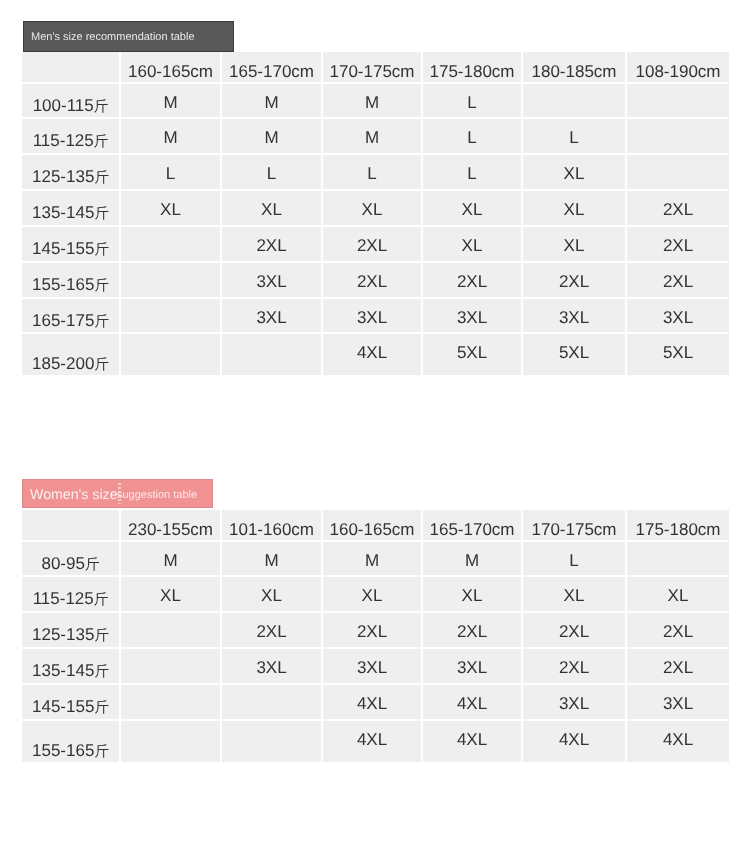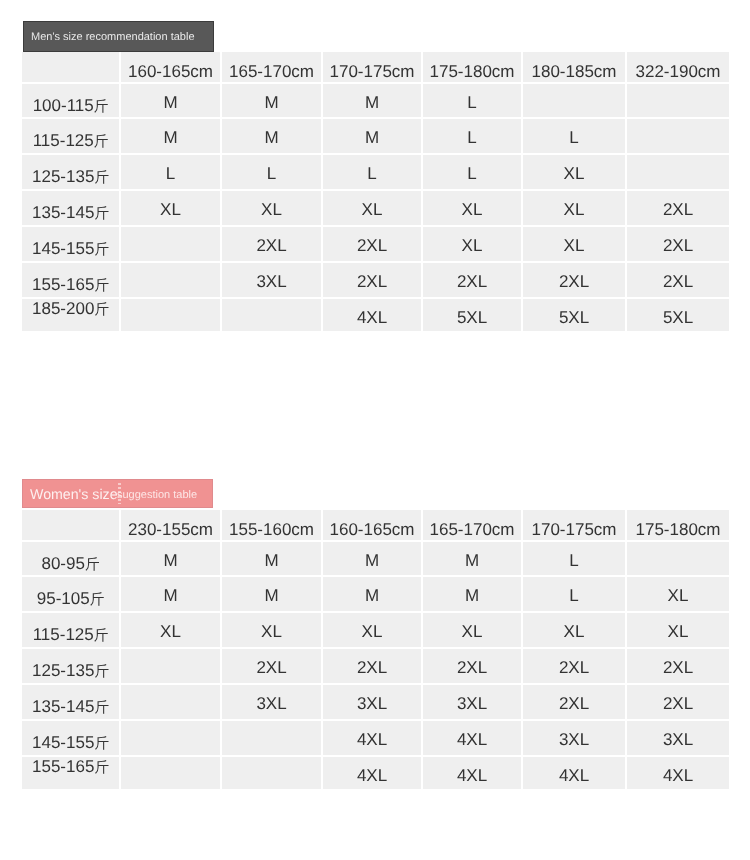--- a/index.html
+++ b/index.html
@@ -1,33 +1,33 @@
 <!DOCTYPE html>
 <html><head>
 <meta charset="utf-8">
 <style>
   html,body{margin:0;padding:0;background:#ffffff;}
   body{width:750px;height:860px;font-family:"Liberation Sans",sans-serif;-webkit-font-smoothing:antialiased;text-rendering:geometricPrecision;}
   .page{position:relative;width:750px;height:860px;overflow:hidden;background:#ffffff;}
   .tab{position:absolute;color:#ffffff;box-sizing:border-box;white-space:nowrap;}
-  .tab-men{left:23px;top:21px;width:191px;height:31px;background:#585858;border:1px solid #3b3b3b;}
+  .tab-men{left:23px;top:21px;width:211px;height:31px;background:#585858;border:1px solid #3b3b3b;}
   .tab-men .lbl{position:absolute;left:7px;top:9px;font-size:11px;color:#e9e9e9;}
   .tab-women{left:22px;top:479px;width:191px;height:29px;background:#f09292;border:1px solid #e08a8d;box-sizing:border-box;}
   .tab-women .wl{position:absolute;left:7px;top:7px;font-size:14.2px;color:#fdf0f0;}
   .tab-women .ws{position:absolute;left:94px;top:9px;font-size:11px;color:#fde6e6;}
   .sz-table{position:absolute;border-collapse:separate;border-spacing:0;table-layout:fixed;}
   .sz-table td{background:#efefef;text-align:center;vertical-align:top;color:#333333;font-size:17px;height:35.85px;padding:0;padding-top:9px;border-right:2px solid #fff;border-bottom:2px solid #fff;box-sizing:border-box;}
   .sz-table td:last-child{border-right:none;}
   .sz-table tr:first-child td{padding-top:9.5px;height:29px;margin-left:44px;}
   .sz-table tr:last-child td{border-bottom:none;height:32.5px;padding-top:9px;}
   #men-table{left:22px;top:52px;width:707px;}
   #women-table{left:22px;top:510px;width:707px;}
   .cjk{font-size:0.86em;}
   .sz-table td.rowhdr{padding-top:12px;}
-  .sz-table tr:last-child td.rowhdr{padding-top:0;margin-left:19px;}
+  .sz-table tr:last-child td.rowhdr{padding-top:20px;margin-left:19px;}
   .tab-women .caret{position:absolute;left:95px;top:3px;width:3px;height:21px;
     background:repeating-linear-gradient(to bottom,rgba(255,250,248,0.55) 0 2px,rgba(255,255,255,0.0) 2px 4px);}
   .tips{position:absolute;left:0;top:422px;width:720px;text-align:center;color:#a8a8a8;font-size:12.2px;}
 </style>
 </head>
 <body>
 
 <div class="page">
 
   <div class="tab tab-men">
@@ -45,21 +45,21 @@
         <col style="width: 102px;">
       </colgroup>
       <tbody>
         <tr>
           <td></td>
           <td>160-165cm</td>
           <td>165-170cm</td>
           <td>170-175cm</td>
           <td>175-180cm</td>
           <td>180-185cm</td>
-          <td>322-190cm</td>
+          <td>108-190cm</td>
         </tr>
         <tr>
           <td class="rowhdr">100-115<span class="cjk">斤</span></td>
           <td>M</td>
           <td>M</td>
           <td>M</td>
           <td>L</td>
           <td></td>
           <td></td>
         </tr>
@@ -100,20 +100,29 @@
           <td>2XL</td>
         </tr>
         <tr>
           <td class="rowhdr">155-165<span class="cjk">斤</span></td>
           <td></td>
           <td>3XL</td>
           <td>2XL</td>
           <td>2XL</td>
           <td>2XL</td>
           <td>2XL</td>
+        </tr>
+        <tr>
+          <td class="rowhdr">165-175<span class="cjk">斤</span></td>
+          <td></td>
+          <td>3XL</td>
+          <td>3XL</td>
+          <td>3XL</td>
+          <td>3XL</td>
+          <td>3XL</td>
         </tr>
         <tr>
           <td class="rowhdr">185-200<span class="cjk">斤</span></td>
           <td></td>
           <td></td>
           <td>4XL</td>
           <td>5XL</td>
           <td>5XL</td>
           <td>5XL</td>
         </tr>
@@ -134,45 +143,36 @@
         <col style="width: 101px;">
         <col style="width: 100px;">
         <col style="width: 100px;">
         <col style="width: 104px;">
         <col style="width: 102px;">
       </colgroup>
       <tbody>
         <tr>
           <td></td>
           <td>230-155cm</td>
-          <td>155-160cm</td>
+          <td>101-160cm</td>
           <td>160-165cm</td>
           <td>165-170cm</td>
           <td>170-175cm</td>
           <td>175-180cm</td>
         </tr>
         <tr>
           <td class="rowhdr">80-95<span class="cjk">斤</span></td>
           <td>M</td>
           <td>M</td>
           <td>M</td>
           <td>M</td>
           <td>L</td>
           <td></td>
         </tr>
         <tr>
-          <td class="rowhdr">95-105<span class="cjk">斤</span></td>
-          <td>M</td>
-          <td>M</td>
-          <td>M</td>
-          <td>M</td>
-          <td>L</td>
-          <td>XL</td>
-        </tr>
-        <tr>
           <td class="rowhdr">115-125<span class="cjk">斤</span></td>
           <td>XL</td>
           <td>XL</td>
           <td>XL</td>
           <td>XL</td>
           <td>XL</td>
           <td>XL</td>
         </tr>
         <tr>
           <td class="rowhdr">125-135<span class="cjk">斤</span></td>

